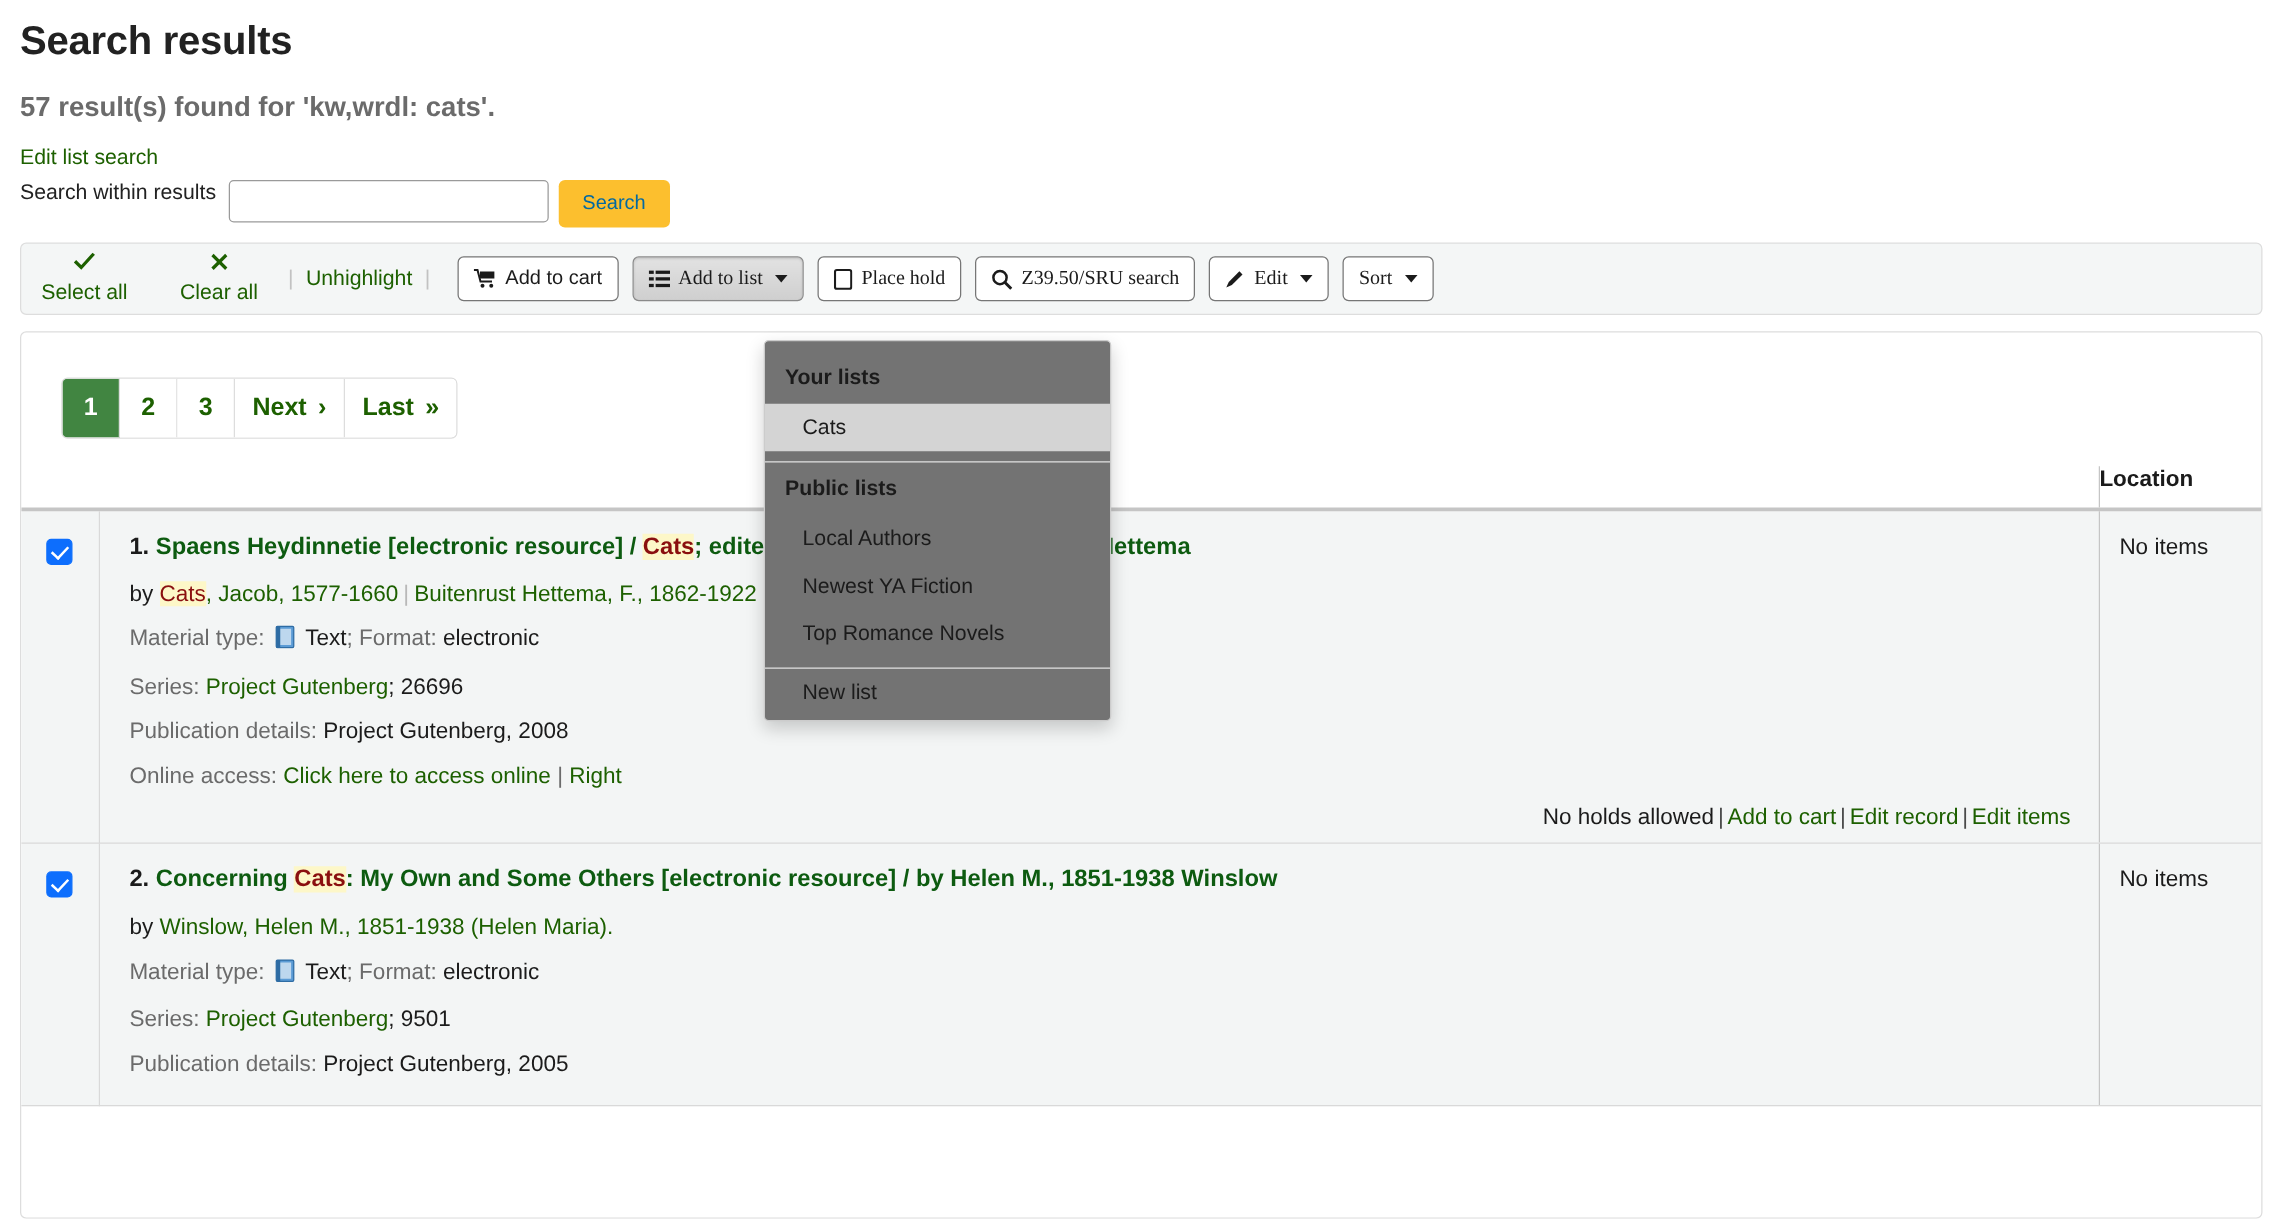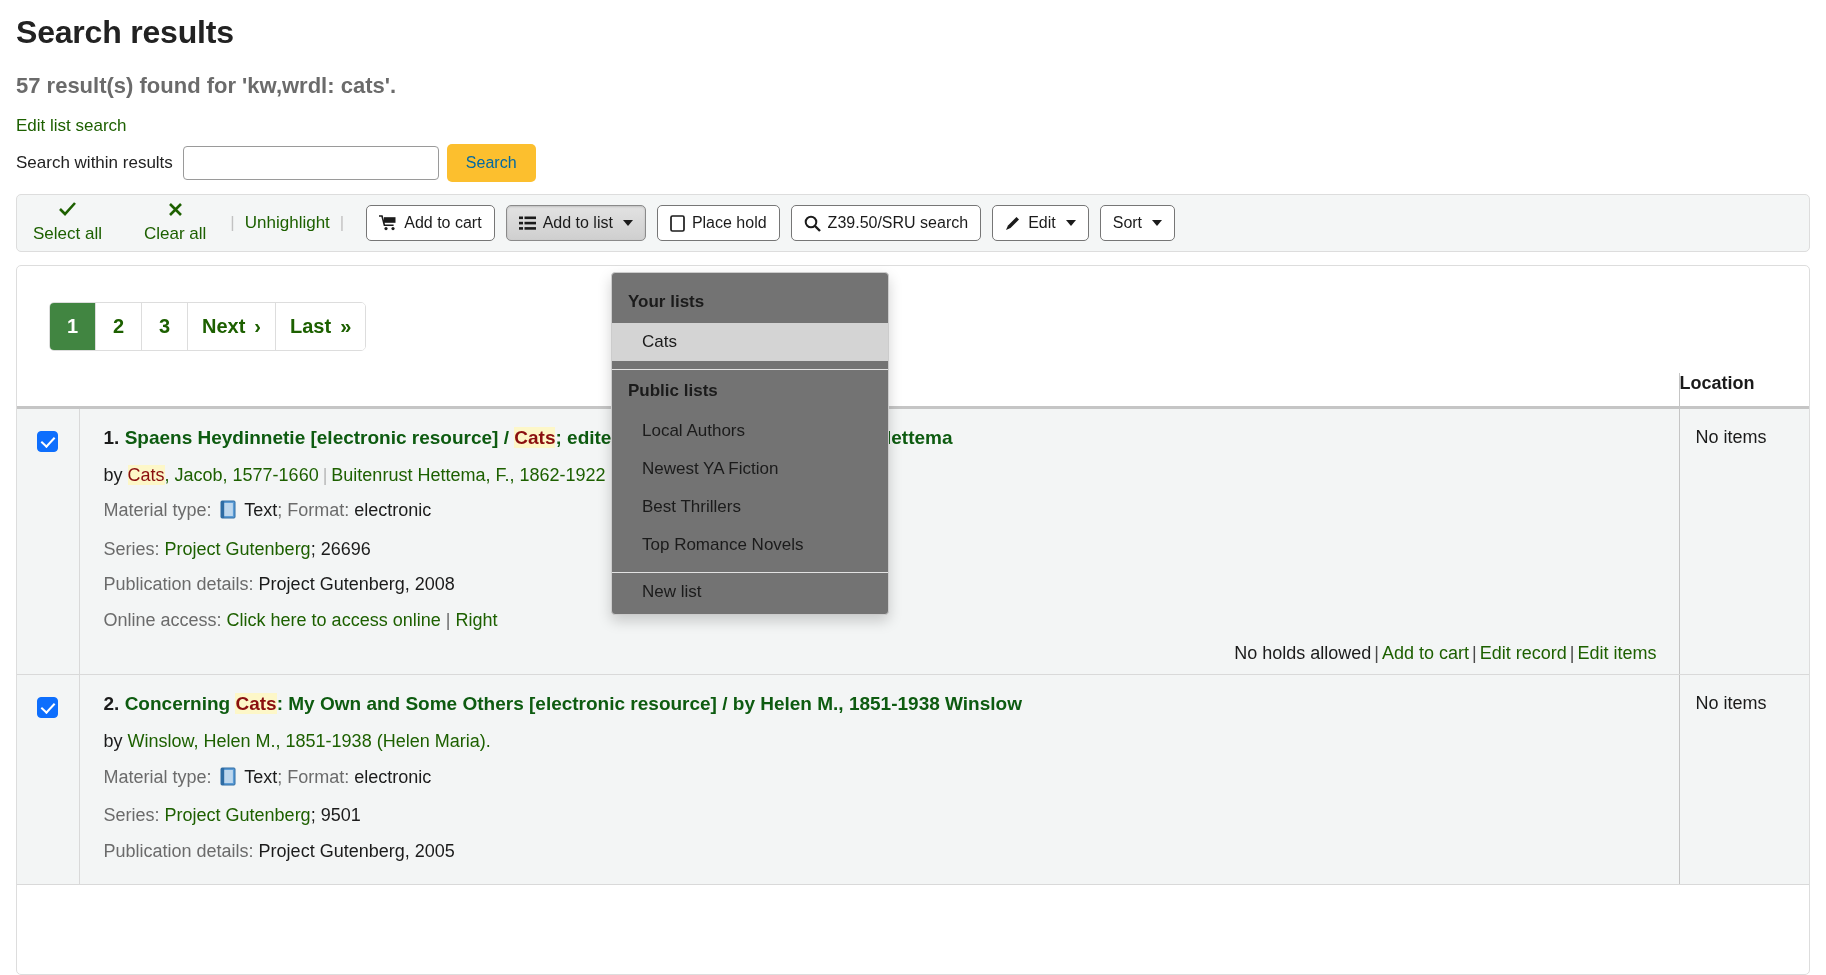--- a/index.html
+++ b/index.html
@@ -36,21 +36,21 @@
     display: inline-block;
     font-size: 17px;
     color: #1d6000;
     margin: 17px 0 0 0;
     cursor: pointer;
     text-decoration: none;
   }
 
   .search-within-row {
     display: flex;
-    align-items: center;
+    align-items: flex-start;
     margin-top: 8px;
     gap: 0;
   }
   .search-within-label {
     font-size: 17px;
     color: #222222;
     margin-right: 10px;
   }
   .search-within-input {
     width: 256px;
@@ -123,21 +123,21 @@
     gap: 7px;
     cursor: pointer;
     white-space: nowrap;
     font-family: "Liberation Sans", sans-serif;
   }
   .btn.active {
     background: linear-gradient(#e2e2e2,#cfcfcf);
     border-color: #8a8a8a;
     box-shadow: inset 0 1px 2px rgba(0,0,0,.15);
   }
-  .btn + .btn { margin-left: 11px; }
+  .btn + .btn { margin-left: 11px; font-family: Liberation Serif, serif; }
   #btn-add-cart { margin-left: 12px; }
   .caret {
     width: 0; height: 0;
     border-left: 5px solid transparent;
     border-right: 5px solid transparent;
     border-top: 6px solid #1b1b1b;
     display: inline-block;
     margin-left: 3px;
   }
 
@@ -436,21 +436,20 @@
   </div>
 
   
   <div class="dropdown">
     <div class="dd-header">Your lists</div>
     <div class="dd-item highlight">Cats</div>
     <div class="dd-divider"></div>
     <div class="dd-header">Public lists</div>
     <div class="dd-item">Local Authors</div>
     <div class="dd-item">Newest YA Fiction</div>
-    <div class="dd-item">Best Thrillers</div>
     <div class="dd-item">Top Romance Novels</div>
     <div class="dd-divider"></div>
     <div class="dd-item dd-bottom">New list</div>
   </div>
 
   
   <div class="results-card">
 
     <div class="pagination">
       <div class="pg current">1</div>

